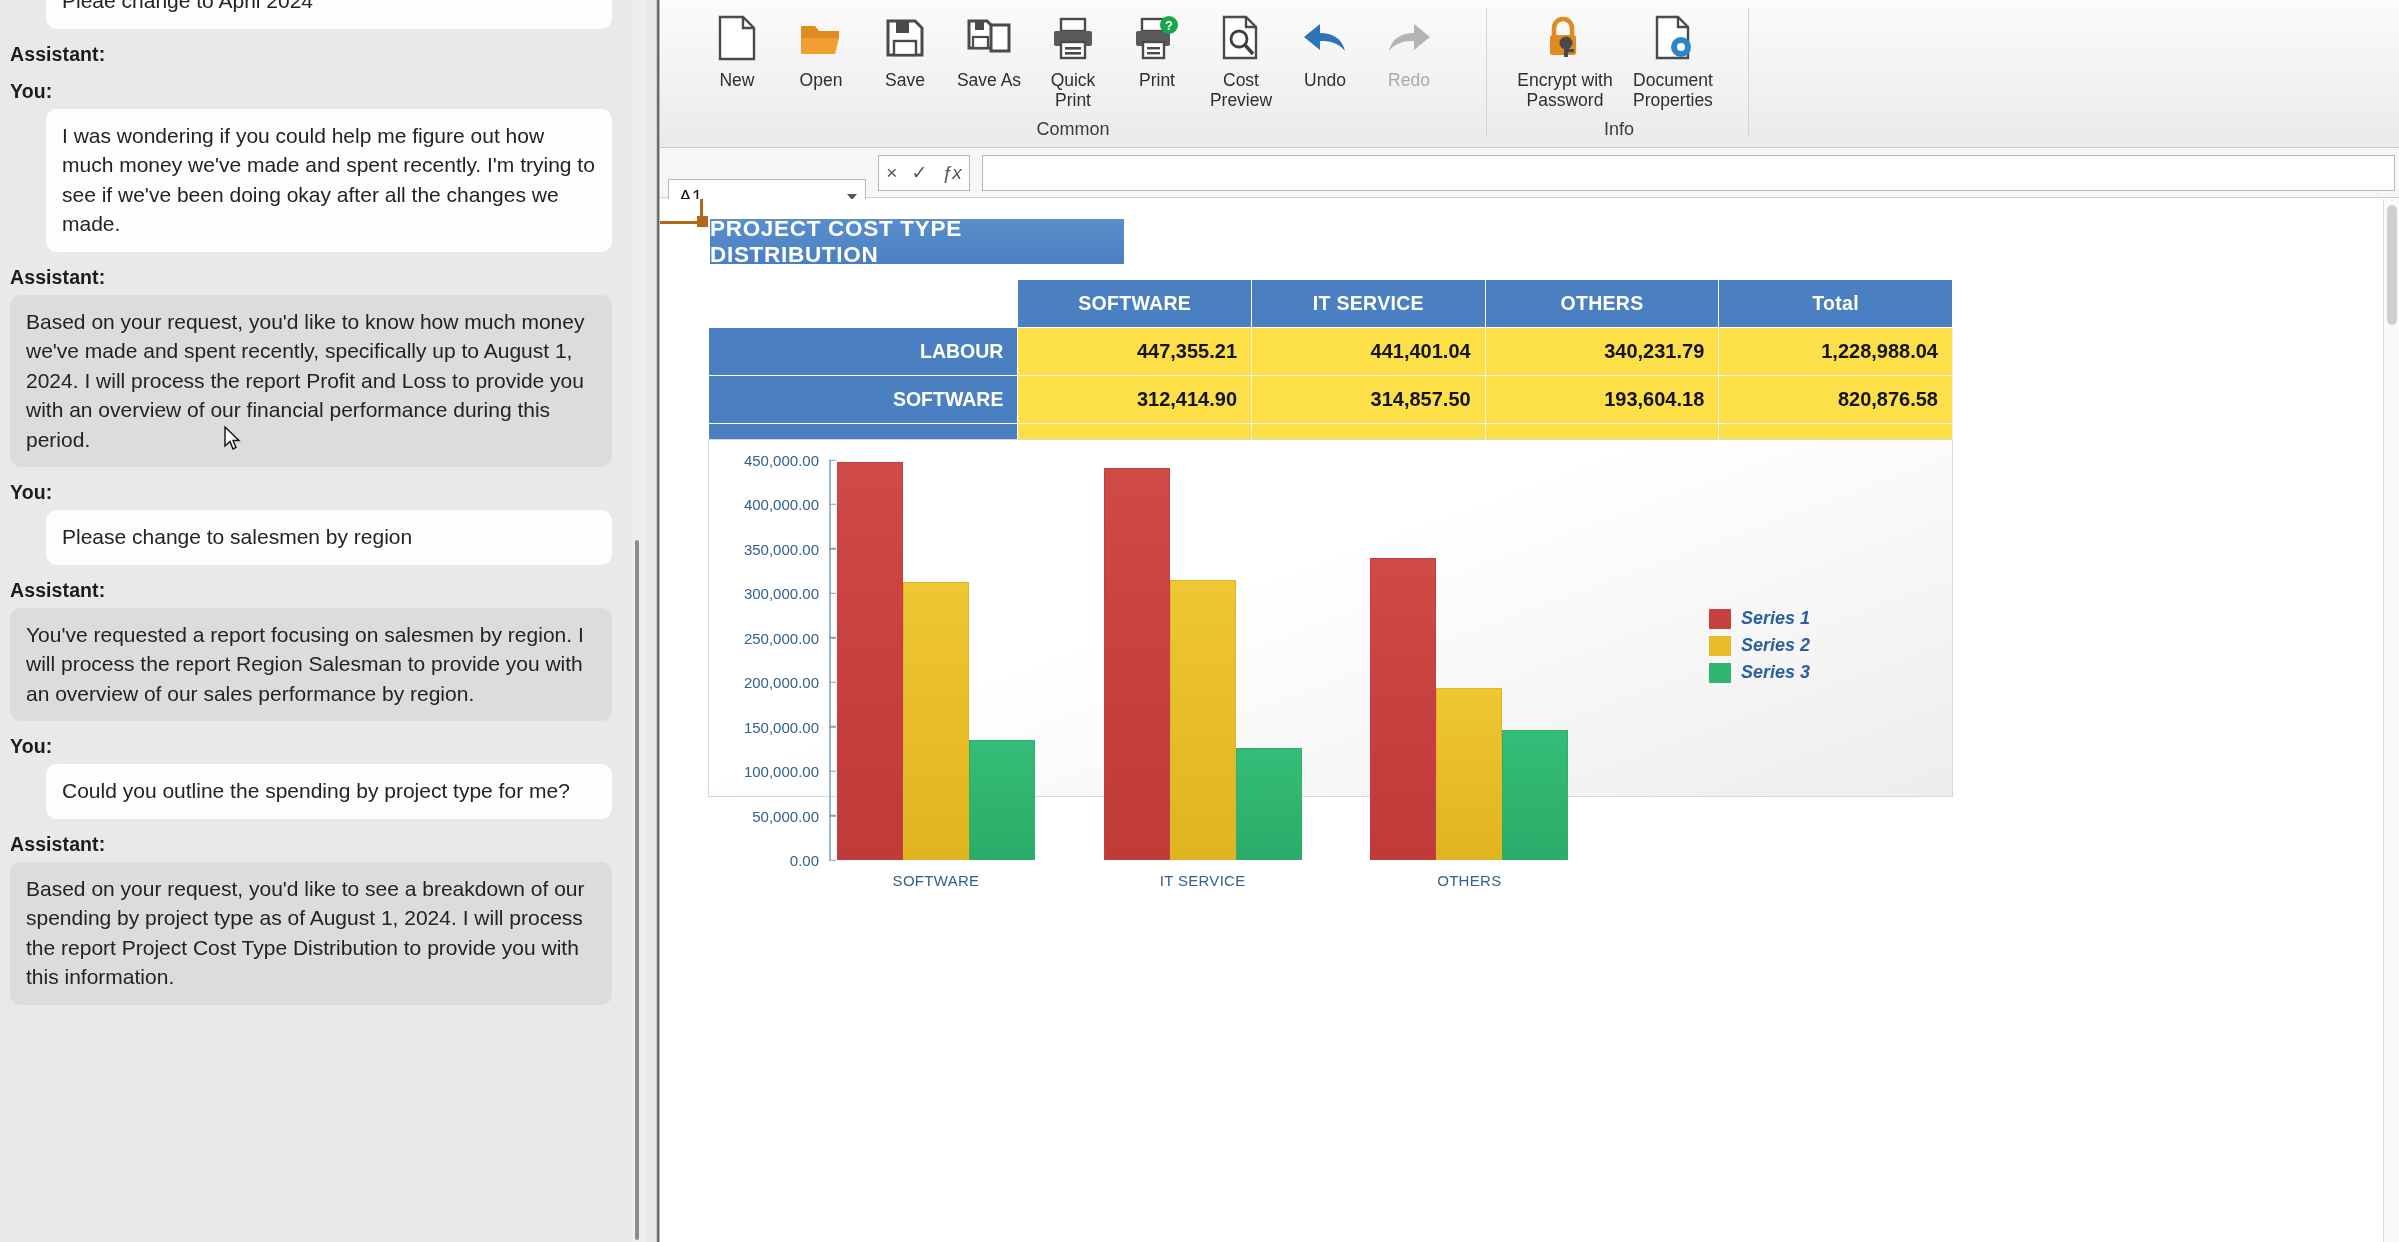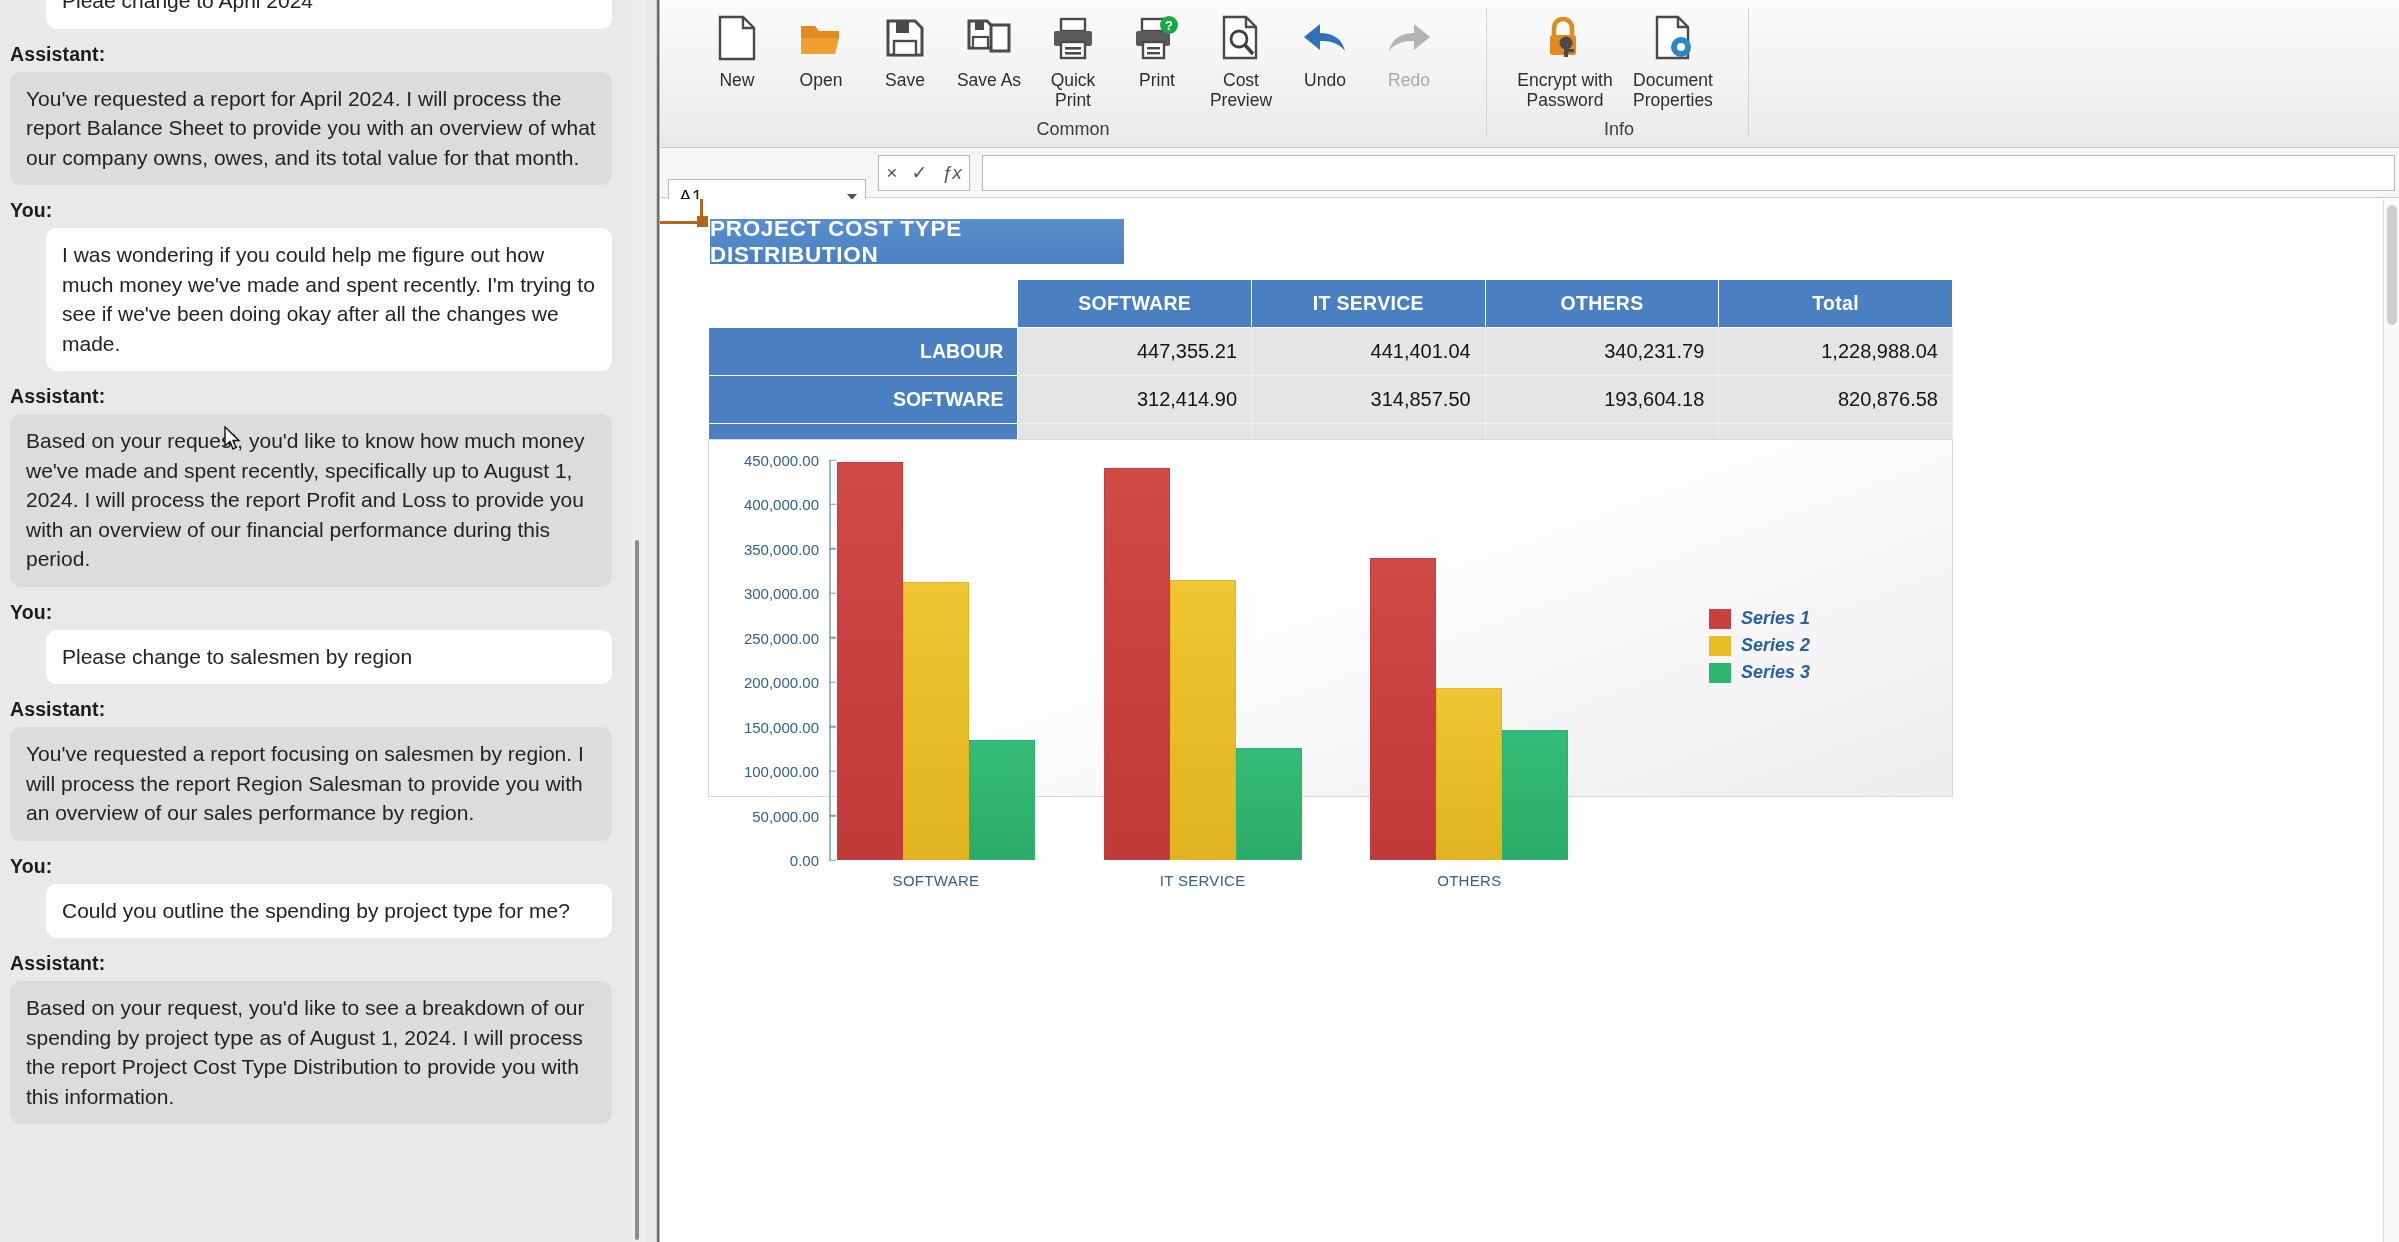--- a/index.html
+++ b/index.html
@@ -164,21 +164,21 @@
   #data-table th.colhead {
     background: #4a80c2; color: #fff; font-size: 19.5px; font-weight: bold;
     text-align: center; letter-spacing: .3px; border: 1px solid #ffffff;
     width: 234px;
   }
   #data-table th.rowhead {
     background: #4a80c2; color: #fff; font-size: 19.5px; font-weight: bold;
     text-align: right; padding-right: 14px; border: 1px solid #ffffff;
   }
   #data-table td.num {
-    background: #e5e5e5; color: #141414; font-size: 20px; font-weight: normal;
+    background: #fde047; color: #141414; font-size: 20px; font-weight: bold;
     text-align: right; padding-right: 14px;
     border: 1px solid #f0f0f0; border-top-color: #e3e3e3;
   }
 
   
   #chart-frame {
     position: absolute; left: 48px; top: 240px;
     width: 1245px; height: 358px;
     background: linear-gradient(160deg,#ffffff 0%,#ffffff 42%,#ededed 100%);
     border: 1px solid #d8d8d8;
@@ -225,21 +225,20 @@
 
 <div id="root">
 
   <div id="chat-panel">
     <div id="chat-scroll" style="margin-top: -14px;">
         <div class="msg-block">
           <div class="bubble user top-clipped">Pleae change to April 2024</div>
         </div>
         <div class="msg-block">
           <div class="role-label">Assistant:</div>
-          <div class="bubble assistant">You've requested a report for April 2024. I will process the report Balance Sheet to provide you with an overview of what our company owns, owes, and its total value for that month.</div>
         </div>
         <div class="msg-block">
           <div class="role-label">You:</div>
           <div class="bubble user">I was wondering if you could help me figure out how much money we've made and spent recently. I'm trying to see if we've been doing okay after all the changes we made.</div>
         </div>
         <div class="msg-block">
           <div class="role-label">Assistant:</div>
           <div class="bubble assistant">Based on your request, you'd like to know how much money we've made and spent recently, specifically up to August 1, 2024. I will process the report Profit and Loss to provide you with an overview of our financial performance during this period.</div>
         </div>
         <div class="msg-block">

